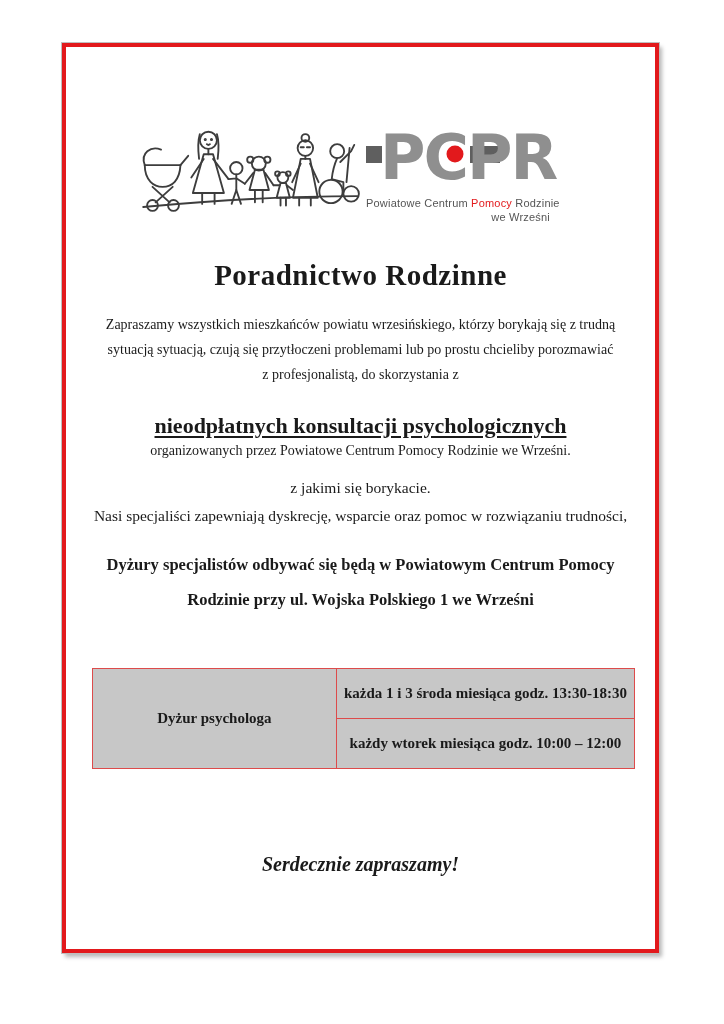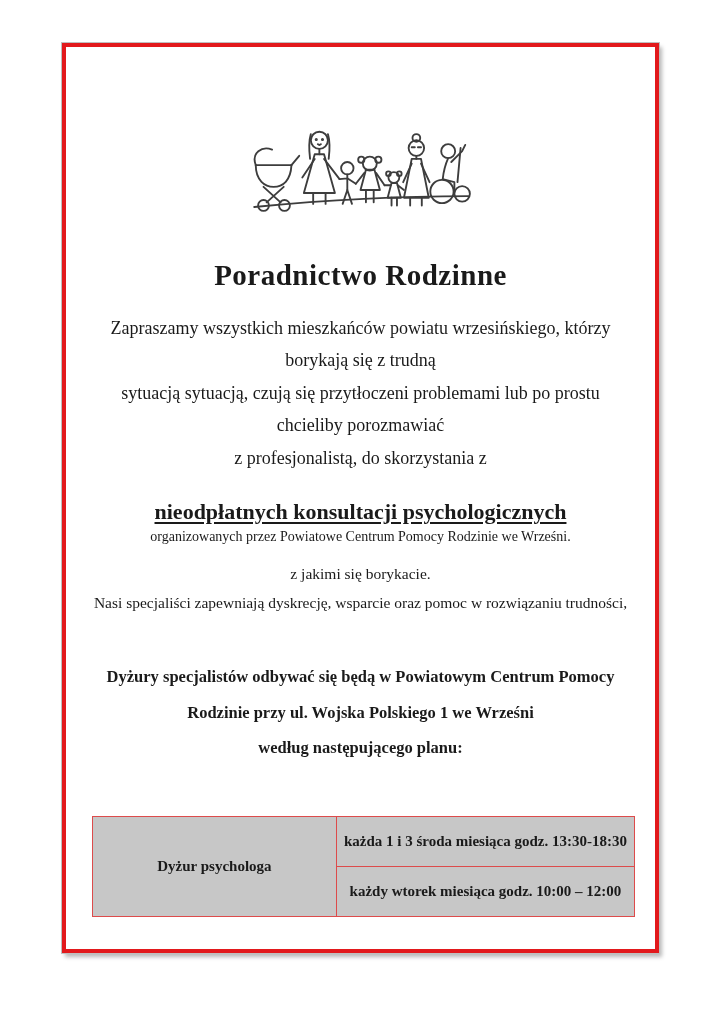--- a/index.html
+++ b/index.html
@@ -55,21 +55,21 @@
   .logo-subtitle .line2{display:block;text-align:right;padding-right:34px;}
   
   .title{
     margin-top:30px;
     font-size:29px;
     font-weight:bold;
     letter-spacing:0.5px;
   }
   .intro{
     margin-top:20px;
-    font-size:18px;
+    font-size:14px;
     line-height:1.8;
   }
   .intro span{display:block;}
   .highlight{
     margin-top:25px;
     font-size:22px;
     font-weight:bold;
     text-decoration:underline;
     text-underline-offset:3px;
   }
@@ -77,21 +77,21 @@
     margin-top:4px;
     font-size:14px;
   }
   .assurance{
     margin-top:15px;
     font-size:15.5px;
     line-height:1.85;
   }
   .assurance span{display:block;}
   .schedule-intro{
-    margin-top:42px;
+    margin-top:16px;
     font-size:16.5px;
     font-weight:bold;
     line-height:2.15;
   }
   .schedule-intro span{display:block;}
   
   table.schedule{
     margin:50px auto 0 auto;
     width:543px;
     border-collapse:collapse;
@@ -189,20 +189,32 @@
           <circle cx="258" cy="40" r="9"></circle>
           <path d="M258 49 C 254 58, 252 66, 251 76"></path>
           <path d="M262 54 L 276 40 L 280 32"></path>
           <path d="M274 36 L 270 80"></path>
           <path d="M251 76 L 266 80 L 266 92"></path>
           <circle cx="250" cy="92" r="15"></circle>
           <circle cx="276" cy="95" r="10"></circle>
         </g>
       </svg>
 
+      <div class="logotype">
+        <svg width="218" height="82" viewBox="0 0 218 82">
+          <rect x="0" y="33" width="16" height="17" fill="#5f5f5f"></rect>
+          <rect x="104" y="33" width="30" height="17" fill="#5f5f5f"></rect>
+          <text x="14" y="66" font-family="DejaVu Sans, sans-serif" font-weight="bold" font-size="62" letter-spacing="-2" fill="#8f8f8f">PCPR</text>
+          <circle cx="89" cy="41" r="8.5" fill="#e2191c"></circle>
+        </svg>
+        <div class="logo-subtitle">
+          <span>Powiatowe Centrum </span><span class="red">Pomocy</span><span> Rodzinie</span>
+          <span class="line2">we Wrześni</span>
+        </div>
+      </div>
     </div>
 
     <h1 class="title">Poradnictwo Rodzinne</h1>
 
     <p class="intro">
       <span>Zapraszamy wszystkich mieszkańców powiatu wrzesińskiego, którzy borykają się z trudną</span>
       <span>sytuacją sytuacją, czują się przytłoczeni problemami lub po prostu chcieliby porozmawiać</span>
       <span>z profesjonalistą, do skorzystania z</span>
     </p>
 
@@ -211,21 +223,20 @@
     <p class="organized">organizowanych przez Powiatowe Centrum Pomocy Rodzinie we Wrześni.</p>
 
     <p class="assurance">
       <span>z jakimi się borykacie.</span>
       <span>Nasi specjaliści zapewniają dyskrecję, wsparcie oraz pomoc w rozwiązaniu trudności,</span>
     </p>
 
     <p class="schedule-intro">
       <span>Dyżury specjalistów odbywać się będą w Powiatowym Centrum Pomocy</span>
       <span>Rodzinie przy ul. Wojska Polskiego 1 we Wrześni</span>
-      <span>według następującego planu:</span>
     </p>
 
     <table class="schedule">
       <tbody>
         <tr>
           <td class="service-cell" rowspan="2">Dyżur psychologa</td>
           <td>każda 1 i 3 środa miesiąca godz. 13:30-18:30</td>
         </tr>
         <tr>
           <td>każdy wtorek miesiąca godz. 10:00 – 12:00</td>

